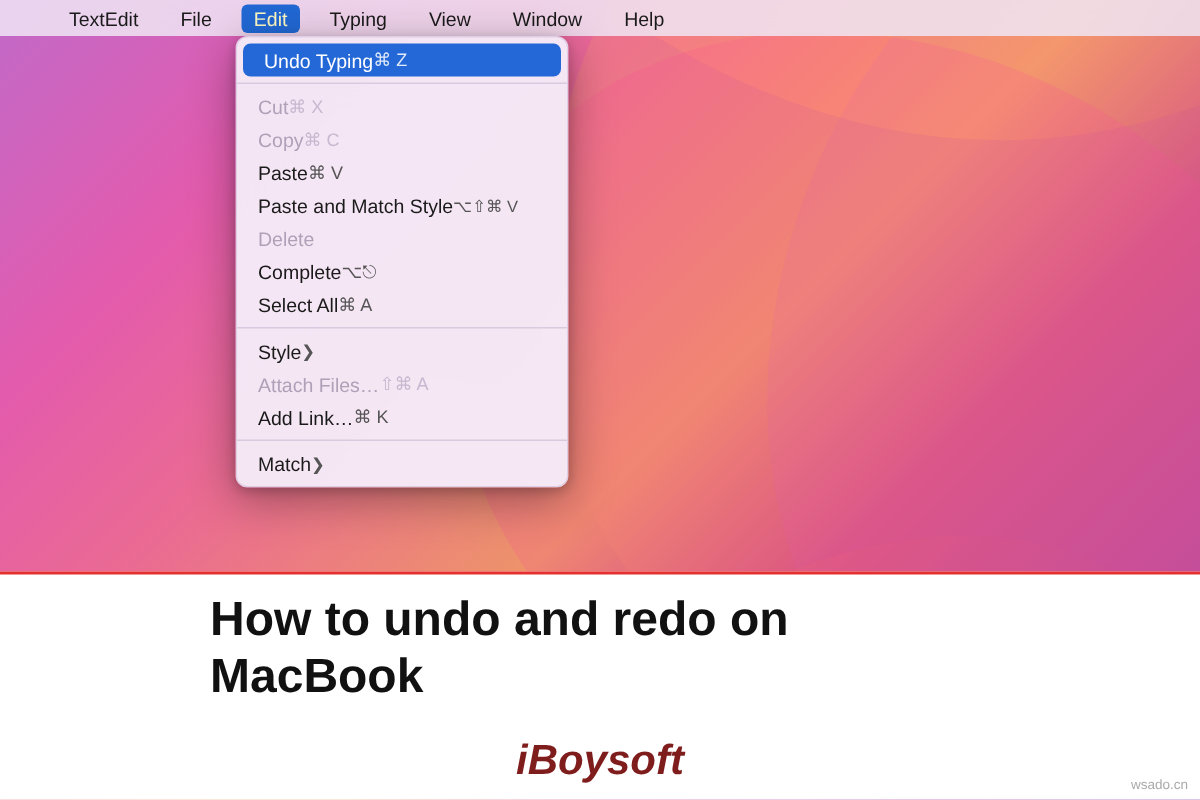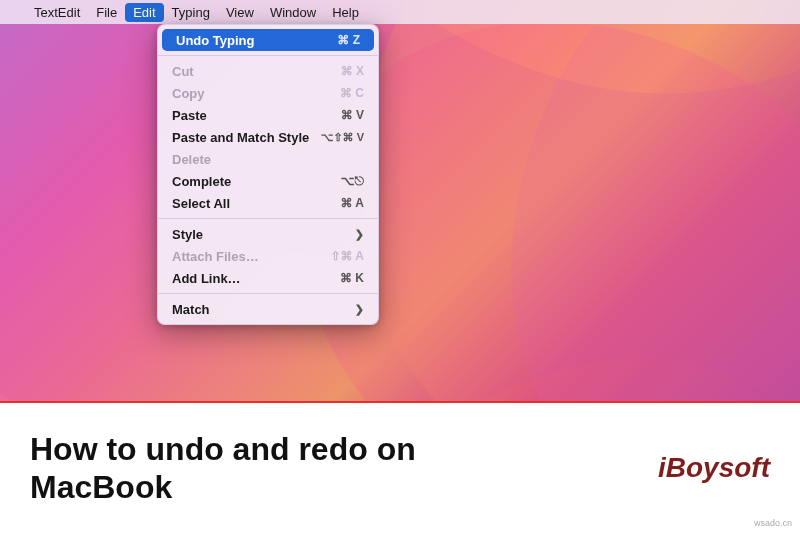--- a/index.html
+++ b/index.html
@@ -26,21 +26,21 @@
       position: absolute;
       top: 0; left: 0;
       width: 100%;
       height: 24px;
       background: rgba(240, 230, 245, 0.85);
       backdrop-filter: blur(10px);
       display: flex;
       align-items: center;
       padding: 0 10px;
       z-index: 100;
-      gap: 0;
+      gap: 12px;
     }
 
     .menubar-item {
       padding: 2px 8px;
       font-size: 13px;
       font-weight: 400;
       color: #1a1a1a;
       border-radius: 4px;
       cursor: pointer;
       white-space: nowrap;
@@ -66,28 +66,27 @@
       backdrop-filter: blur(20px);
       border-radius: 8px;
       box-shadow: 0 8px 30px rgba(0,0,0,0.35), 0 2px 8px rgba(0,0,0,0.2);
       z-index: 200;
       padding: 4px 0;
       border: 1px solid rgba(200,180,210,0.5);
     }
 
     .menu-item {
       display: flex;
-      justify-content: space-between;
+      justify-content: flex-start;
       align-items: center;
       padding: 3px 14px;
       font-size: 13px;
       color: #1a1a1a;
       cursor: pointer;
       min-height: 22px;
-      font-weight: bold;
     }
 
     .menu-item.highlighted {
       background: #2468d8;
       color: white;
       border-radius: 5px;
       margin: 0 4px;
     }
 
     .menu-item.disabled {
@@ -120,28 +119,29 @@
     .menu-item .arrow {
       font-size: 11px;
       color: #555;
     }
 
     
     .bottom-banner {
       position: absolute;
       bottom: 0; left: 0;
       width: 100%;
-      height: 132px;
+      height: 152px;
       background: white;
       border-top: 2px solid #e53030;
       z-index: 50;
       display: flex;
       align-items: center;
       justify-content: space-between;
       padding: 10px 30px;
+      flex-direction: column;
     }
 
     .banner-title {
       font-size: 32px;
       font-weight: 900;
       color: #111;
       line-height: 1.2;
       max-width: 520px;
     }
 

